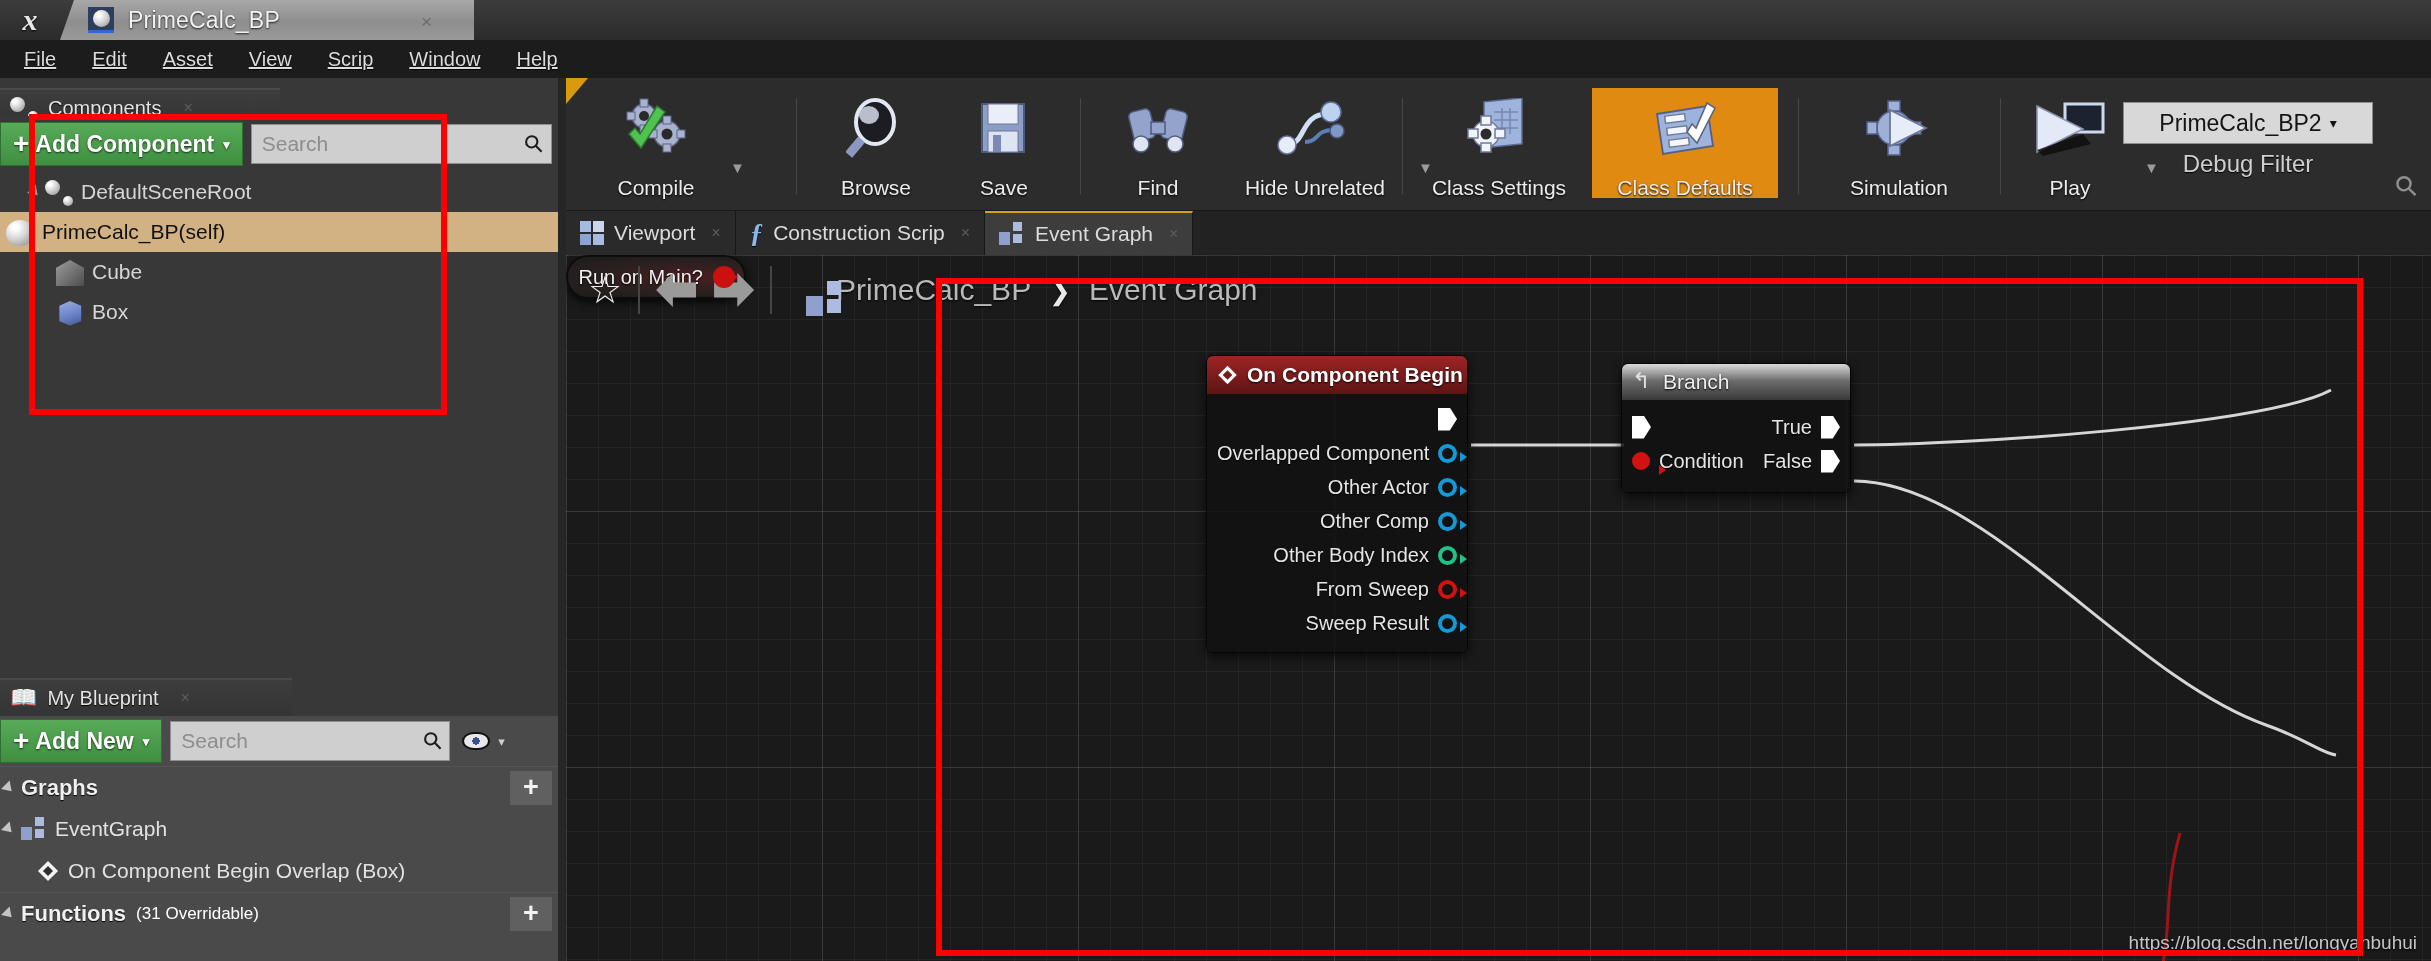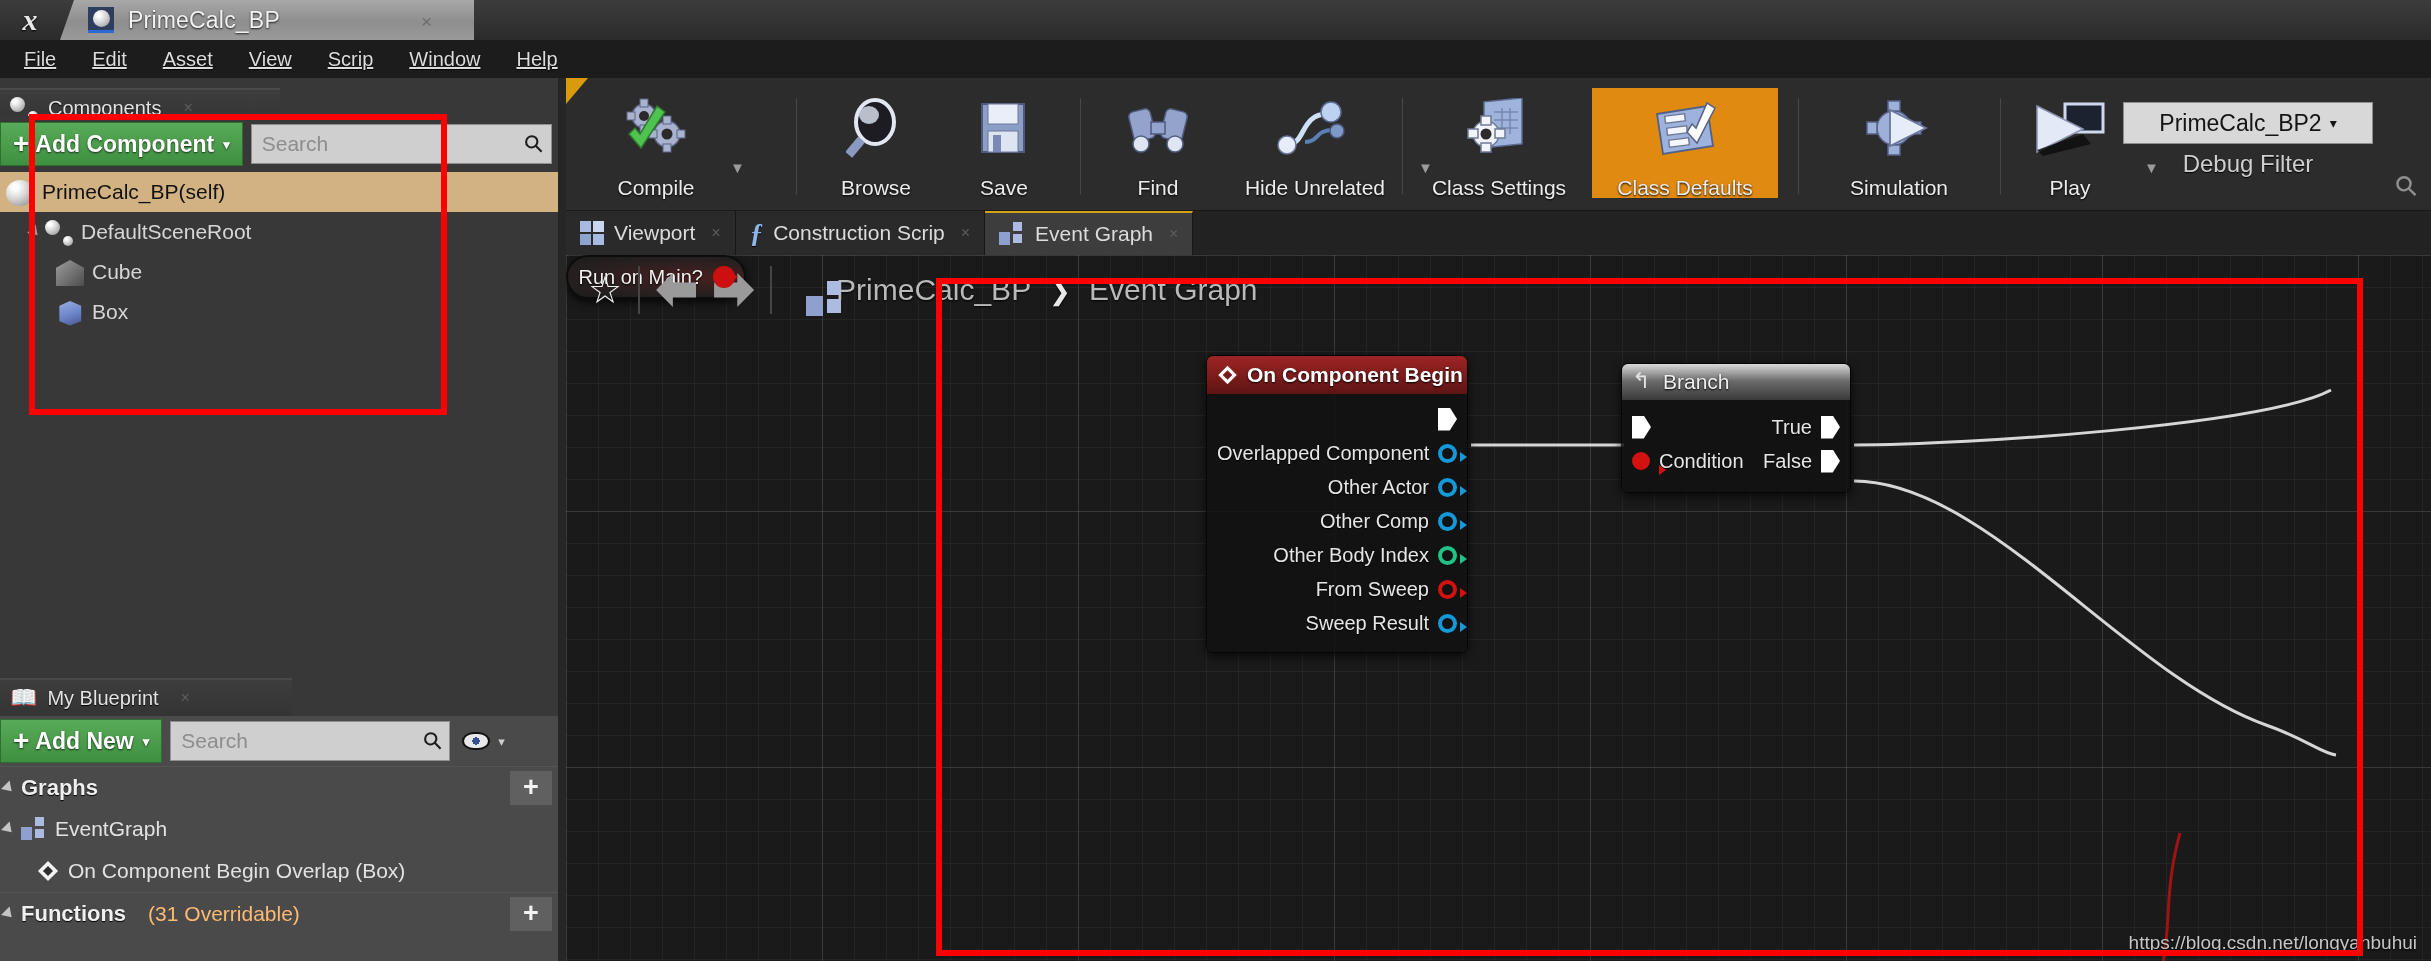--- a/index.html
+++ b/index.html
@@ -135,21 +135,21 @@
     background: radial-gradient(circle at 50% 50%, #35508f 0 26%, #e8e8e8 27% 100%);
     border:2px solid #111; }
   .eye .caret { margin-left:8px; font-size:13px; color:#cfcfcf; }
   .mb-section {
     display:flex; align-items:center; height:42px; padding-left:4px;
     background:#4a4a4a; border-top:1px solid #555;
   }
   .mb-section .sarrow { width:0;height:0;border-left:9px solid #c4c4c4;border-top:6px solid transparent;
     border-bottom:6px solid transparent; transform:rotate(45deg); margin-right:8px; }
   .mb-section .slabel { color:#f0f0f0; font-size:22px; font-weight:700; text-shadow:0 1px 1px #000; }
-  .mb-section .ssub { color:#fdba74; font-size:21px; margin-left:22px; font-weight:400; }
+  .mb-section .ssub { color:#ffffff; font-size:17px; margin-left:10px; font-weight:400; }
   .mb-section .plusbtn {
     margin-left:auto; margin-right:6px; width:42px;height:34px; background:#606060;
     color:#f2f2f2; font-size:27px; font-weight:700; display:flex;align-items:center;justify-content:center;
   }
   .mb-row { display:flex; align-items:center; height:42px; color:#e2e2e2; font-size:21px; }
   .ico-graph { width:26px;height:24px; position:relative; flex:none; margin-right:8px; }
   .ico-graph span { position:absolute; background:#aebbe0; }
   .ico-graph .a{left:0;top:10px;width:11px;height:13px;background:#8fa0cf;}
   .ico-graph .b{left:14px;top:0;width:9px;height:9px;}
   .ico-graph .c{left:14px;top:12px;width:9px;height:9px;}
@@ -321,28 +321,28 @@
           <span>Add Component</span>
           <span class="caret">▾</span>
         </div>
         <div class="searchbox">
           <span class="sph">Search</span>
           <span class="mag">⚲</span>
         </div>
       </div>
 
       <div class="tree">
-        <div class="tree-row selected">
-          <span class="ico ico-sphere"></span>
-          <span>PrimeCalc_BP(self)</span>
-        </div>
         <div class="tree-row indent1">
           <span class="arrow"></span>
           <span class="ico ico-scene"></span>
           <span>DefaultSceneRoot</span>
+        </div>
+        <div class="tree-row selected">
+          <span class="ico ico-sphere"></span>
+          <span>PrimeCalc_BP(self)</span>
         </div>
         <div class="tree-row indent2">
           <span class="ico ico-cube"></span>
           <span>Cube</span>
         </div>
         <div class="tree-row indent2">
           <span class="ico ico-box"></span>
           <span>Box</span>
         </div>
       </div>

